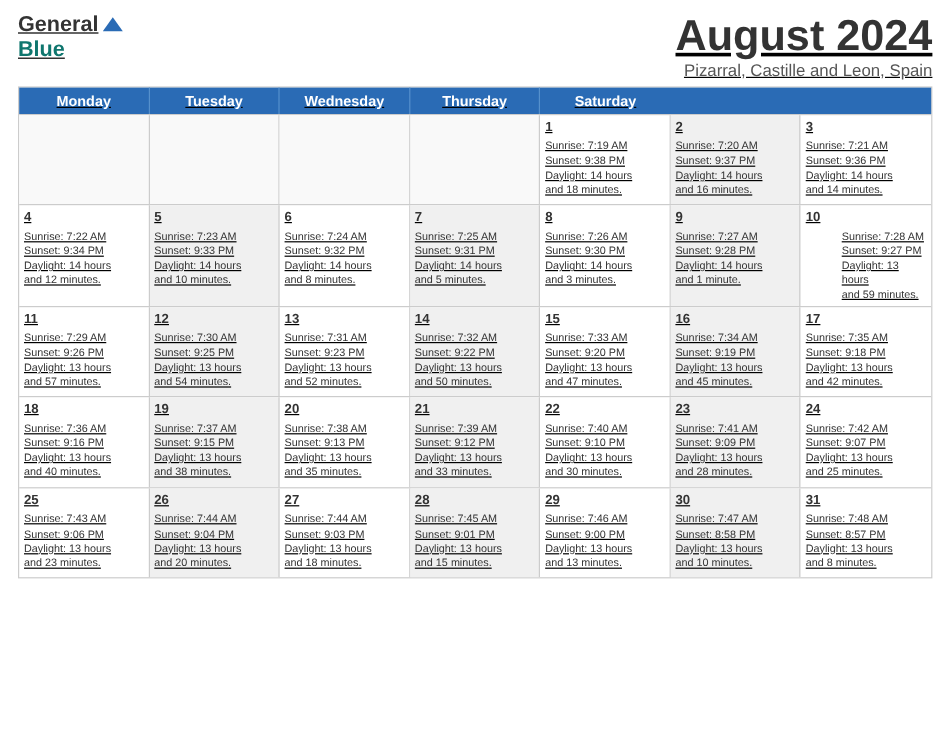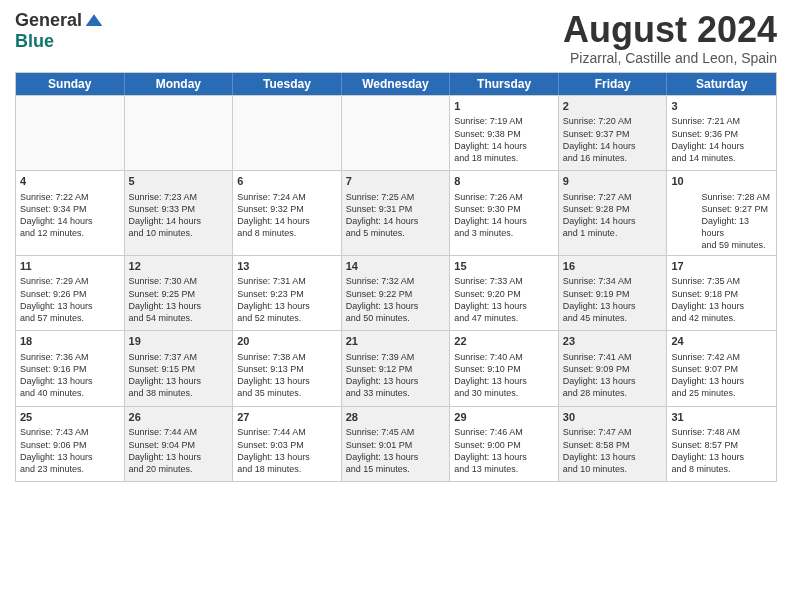--- a/index.html
+++ b/index.html
@@ -9,20 +9,21 @@
       width: 792px;
       height: 612px;
       overflow: hidden;
     }
     .page {
       width: 792px;
       height: 492px;
       display: flex;
       flex-direction: column;
       padding: 10px 15px 10px 15px;
+      text-decoration: underline;
     }
     .header {
       display: flex;
       justify-content: space-between;
       align-items: flex-start;
       margin-bottom: 6px;
     }
     .logo {
       display: flex;
       flex-direction: column;
@@ -129,26 +130,24 @@
       <span class="logo-blue">Blue</span>
     </div>
     <div class="title-block">
       <div class="month-title">August 2024</div>
       <div class="subtitle">Pizarral, Castille and Leon, Spain</div>
     </div>
   </div>
 
   <div class="calendar">
     <div class="cal-header-row">
-    <div class="cal-header-cell">Sunday</div>
         <div class="cal-header-cell">Monday</div>
         <div class="cal-header-cell">Tuesday</div>
         <div class="cal-header-cell">Wednesday</div>
         <div class="cal-header-cell">Thursday</div>
-        <div class="cal-header-cell">Friday</div>
         <div class="cal-header-cell">Saturday</div>
       </div>
     <div class="cal-body">
     <div class="cal-row">
           <div class="cal-cell empty"></div>
           <div class="cal-cell empty"></div>
           <div class="cal-cell empty"></div>
           <div class="cal-cell empty"></div>
           <div class="cal-cell">
             <div class="day-num">1</div>

